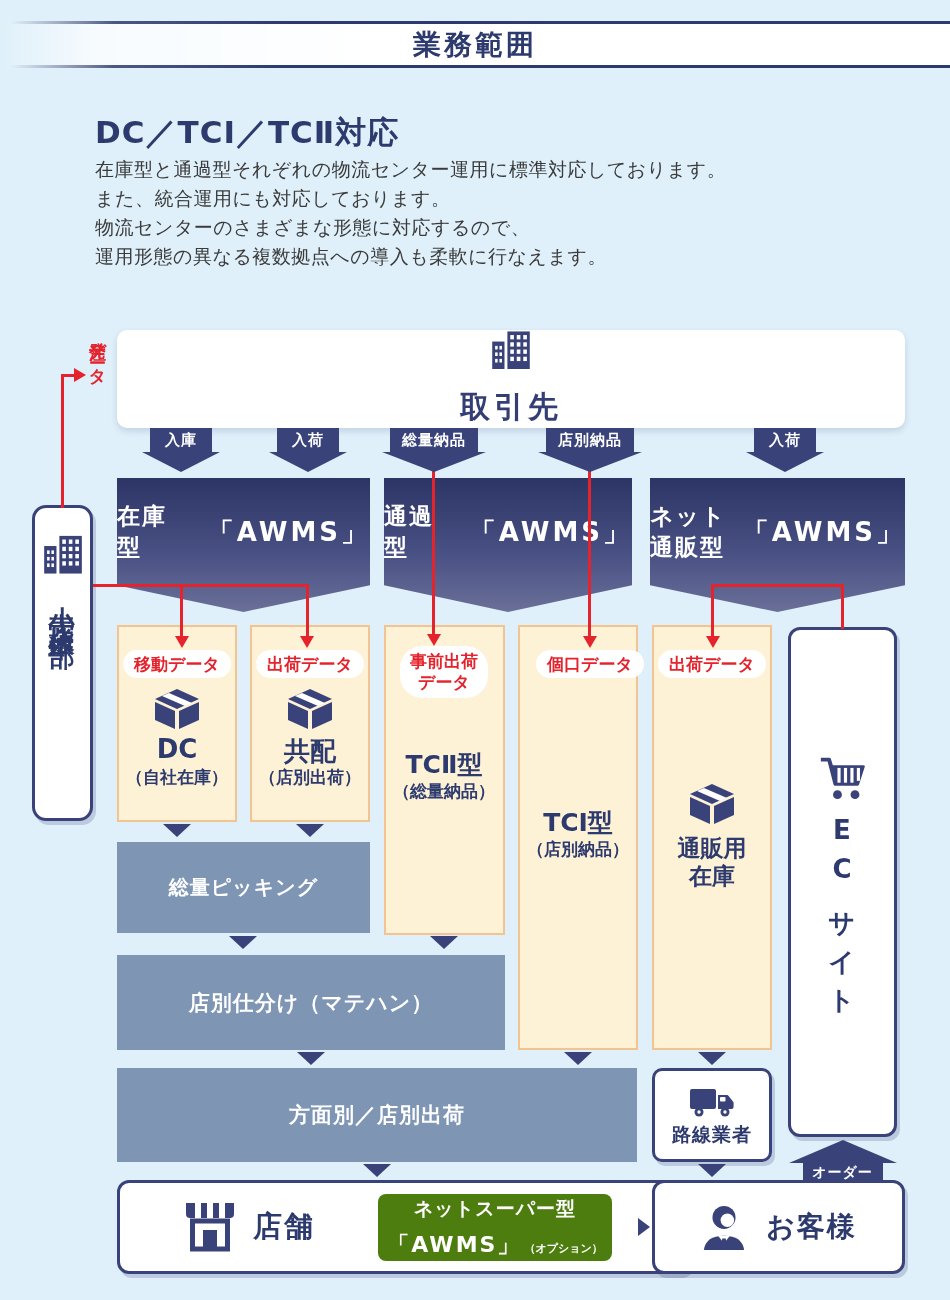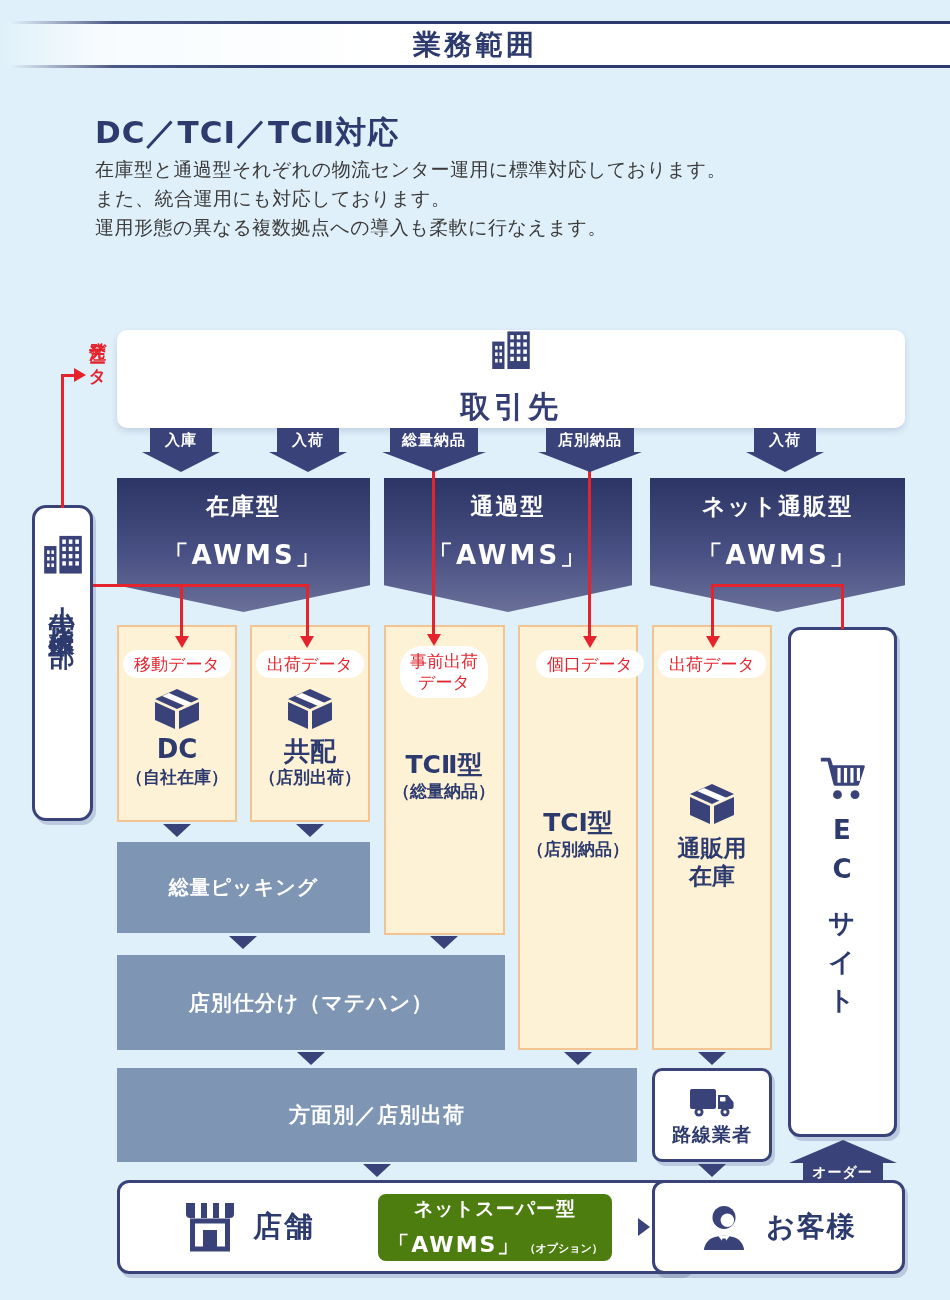--- a/index.html
+++ b/index.html
@@ -31,34 +31,34 @@
   
   .inarrow{position:absolute;top:428px;display:flex;flex-direction:column;align-items:center;z-index:4;}
   .inarrow-label{height:24px;background:#3a4379;color:#fff;font-size:15px;font-weight:700;letter-spacing:1px;
     display:flex;align-items:center;justify-content:center;}
   .inarrow-tri{width:0;height:0;border-top:20px solid #3a4379;}
 
   
   .banner{position:absolute;top:478px;height:134px;z-index:1;
     background:linear-gradient(180deg,#2c3566 0%,#4a5184 58%,#6b7099 100%);
     clip-path:polygon(0 0,100% 0,100% 80%,50% 100%,0 80%);
-    display:flex;flex-direction:column;align-items:center;justify-content:center;gap:16px;padding-bottom:26px;box-sizing:border-box;}
+    display:flex;flex-direction:row;align-items:center;justify-content:center;gap:16px;padding-bottom:26px;box-sizing:border-box;}
   .banner-type{color:#fff;font-size:23px;font-weight:700;letter-spacing:2px;}
   .banner-product{color:#fff;font-size:26px;font-weight:700;letter-spacing:3px;}
 
   
   .hq{left:32px;top:505px;width:61px;height:316px;border-radius:14px;display:flex;flex-direction:column;align-items:center;z-index:2;}
   .hq-label{writing-mode:vertical-rl;text-orientation:upright;font-size:26px;font-weight:700;color:#2d3a6e;letter-spacing:7px;margin-top:12px;}
 
   
   .cream{position:absolute;background:#fdf1d6;border:2px solid #f2c492;box-sizing:border-box;z-index:1;}
 
   
   .pill{position:absolute;transform:translateX(-50%);background:#fff;border-radius:16px;z-index:5;
-    color:#e4232d;font-weight:400;font-size:17px;height:28px;line-height:28px;padding:0 11px;white-space:nowrap;}
+    color:#e4232d;font-weight:700;font-size:17px;height:28px;line-height:28px;padding:0 11px;white-space:nowrap;}
   .pill2{height:auto;line-height:21px;padding:5px 10px;border-radius:22px;text-align:center;}
 
   
   .colttl{position:absolute;transform:translateX(-50%);color:#2d3a6e;font-weight:700;font-size:26px;white-space:nowrap;z-index:3;}
   .colsub{position:absolute;transform:translateX(-50%);color:#2d3a6e;font-weight:700;font-size:17px;white-space:nowrap;z-index:3;}
   .icon-c{position:absolute;transform:translateX(-50%);z-index:3;}
 
   
   .slate{position:absolute;background:#7e95b4;display:flex;align-items:center;justify-content:center;
     color:#fff;font-size:21px;font-weight:700;letter-spacing:1px;z-index:1;}
@@ -109,20 +109,21 @@
 <div class="page">
 
   <div class="title-bar">
     <div class="title-text">業務範囲</div>
   </div>
 
   <div class="intro-heading">DC／TCⅠ／TCⅡ対応</div>
   <div class="intro-para">
     <div>在庫型と通過型それぞれの物流センター運用に標準対応しております。</div>
     <div>また、統合運用にも対応しております。</div>
+    <div>物流センターのさまざまな形態に対応するので、</div>
     <div>運用形態の異なる複数拠点への導入も柔軟に行なえます。</div>
   </div>
 
   <div class="whitebox supplier">
     <svg width="58" height="54" viewBox="0 0 58 54">
       <rect x="3" y="16" width="17" height="38" fill="#3a4379"></rect>
       <rect x="7" y="22" width="3.5" height="5" fill="#fff"></rect>
         <rect x="13" y="22" width="3.5" height="5" fill="#fff"></rect>
       <rect x="7" y="31" width="3.5" height="5" fill="#fff"></rect>
         <rect x="13" y="31" width="3.5" height="5" fill="#fff"></rect>

